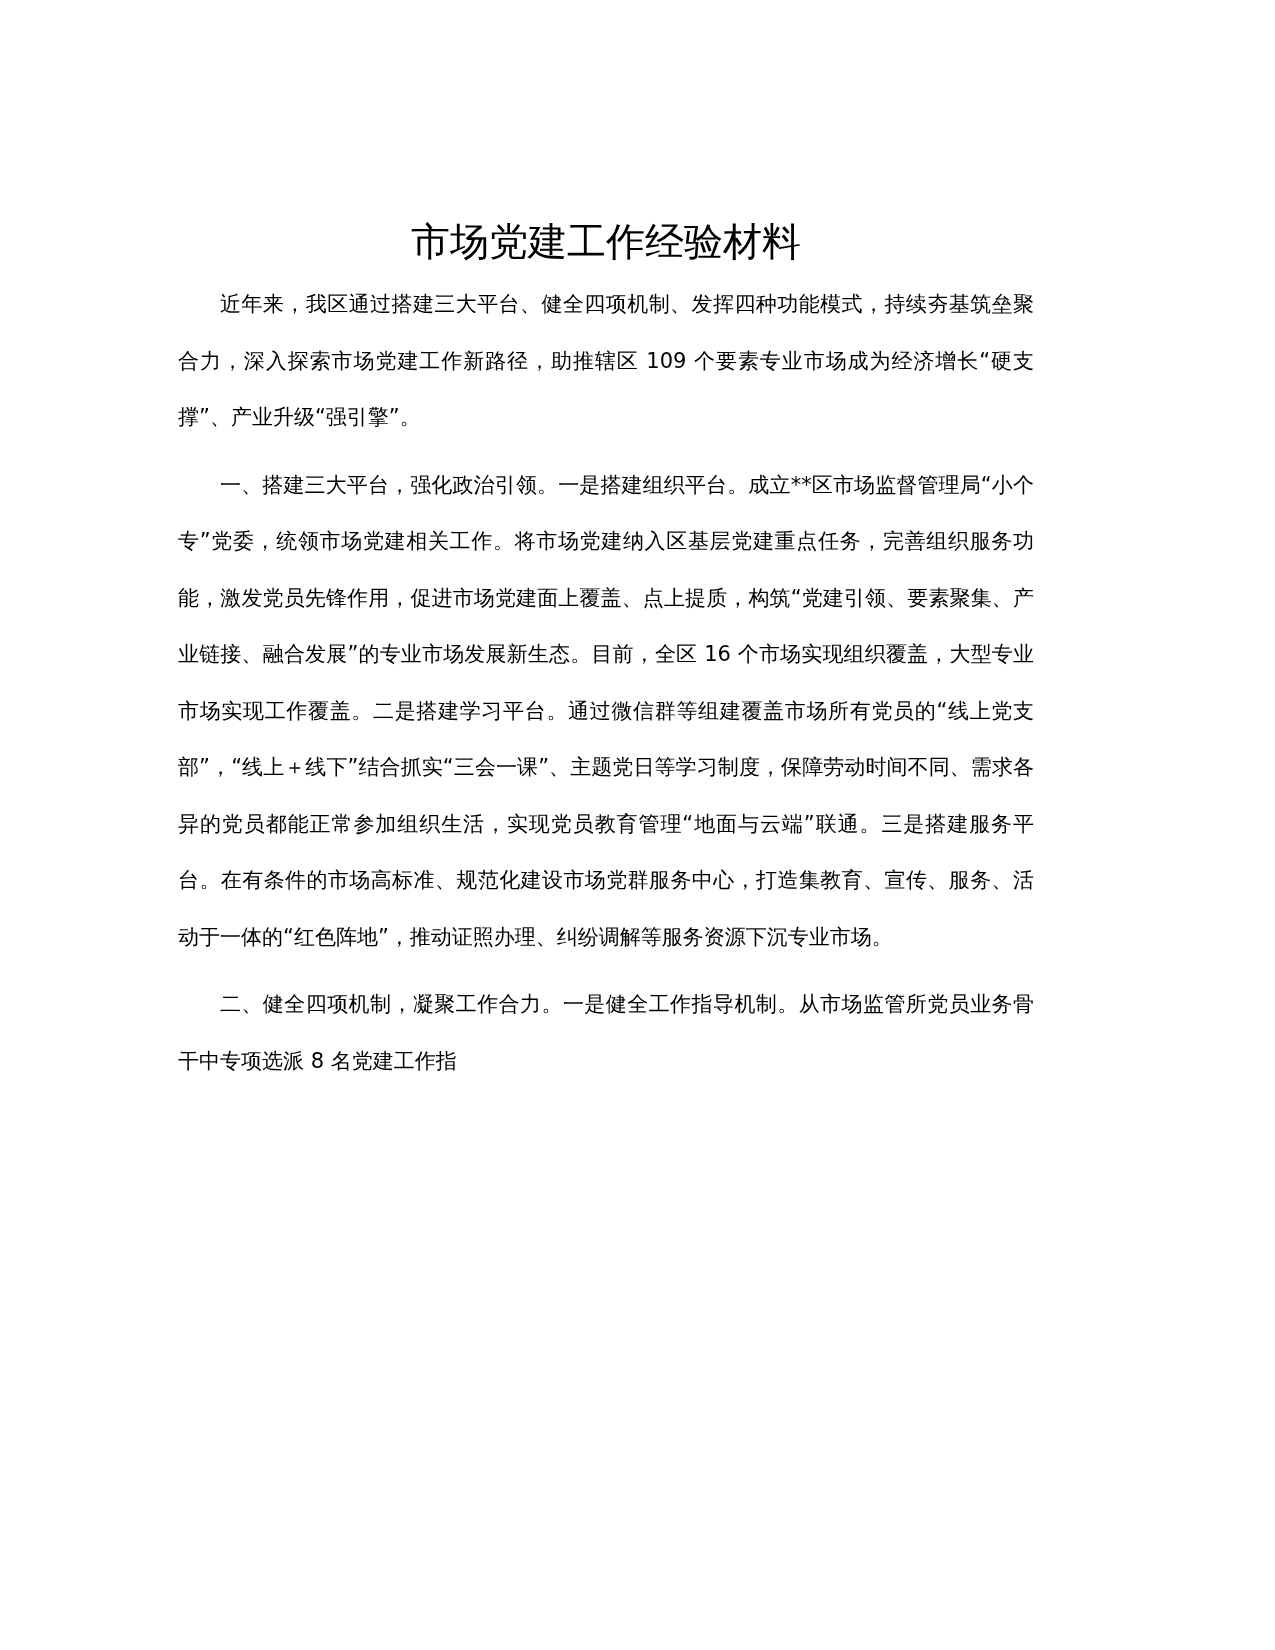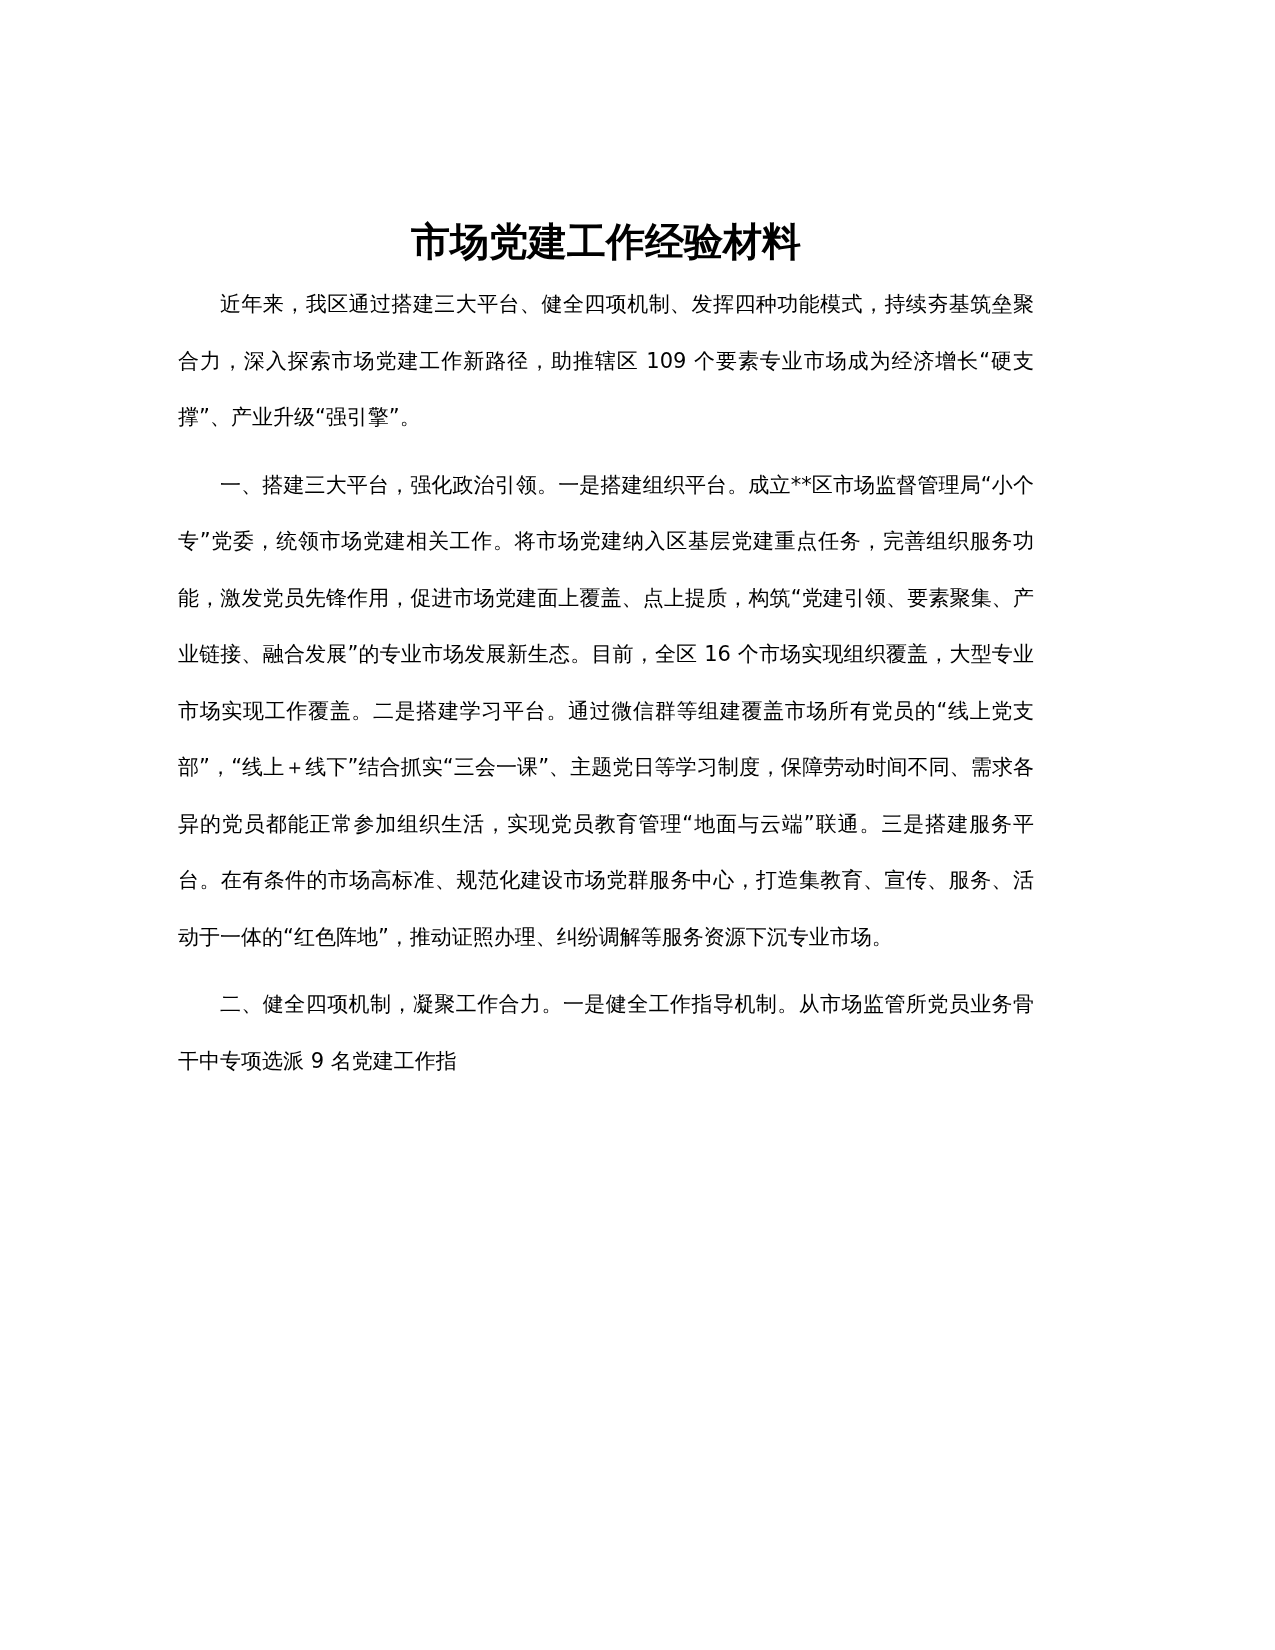--- a/index.html
+++ b/index.html
@@ -19,34 +19,34 @@
       position: absolute;
       left: 178px;
       top: 212px;
       width: 856px;
     }
     .title {
       text-align: center;
       font-size: 39px;
       line-height: 60px;
       margin: 0 0 4px 0;
-      font-weight: bold;
+      font-weight: normal;
       letter-spacing: 0px;
     }
     .para {
       font-size: 21px;
       line-height: 56.5px;
       text-indent: 2em;
       margin: 0 0 11px 0;
       text-align: justify;
       text-justify: inter-character;
       word-break: break-all;
     }
   </style>
 </head>
 <body>
 
 <div class="page">
   <h1 class="title">市场党建工作经验材料</h1>
   <p class="para">近年来，我区通过搭建三大平台、健全四项机制、发挥四种功能模式，持续夯基筑垒聚合力，深入探索市场党建工作新路径，助推辖区 109 个要素专业市场成为经济增长“硬支撑”、产业升级“强引擎”。</p>
   <p class="para">一、搭建三大平台，强化政治引领。一是搭建组织平台。成立**区市场监督管理局“小个专”党委，统领市场党建相关工作。将市场党建纳入区基层党建重点任务，完善组织服务功能，激发党员先锋作用，促进市场党建面上覆盖、点上提质，构筑“党建引领、要素聚集、产业链接、融合发展”的专业市场发展新生态。目前，全区 16 个市场实现组织覆盖，大型专业市场实现工作覆盖。二是搭建学习平台。通过微信群等组建覆盖市场所有党员的“线上党支部”，“线上＋线下”结合抓实“三会一课”、主题党日等学习制度，保障劳动时间不同、需求各异的党员都能正常参加组织生活，实现党员教育管理“地面与云端”联通。三是搭建服务平台。在有条件的市场高标准、规范化建设市场党群服务中心，打造集教育、宣传、服务、活动于一体的“红色阵地”，推动证照办理、纠纷调解等服务资源下沉专业市场。</p>
-  <p class="para">二、健全四项机制，凝聚工作合力。一是健全工作指导机制。从市场监管所党员业务骨干中专项选派 9 名党建工作指</p>
+  <p class="para">二、健全四项机制，凝聚工作合力。一是健全工作指导机制。从市场监管所党员业务骨干中专项选派 8 名党建工作指</p>
 </div>
 
 </body></html>

